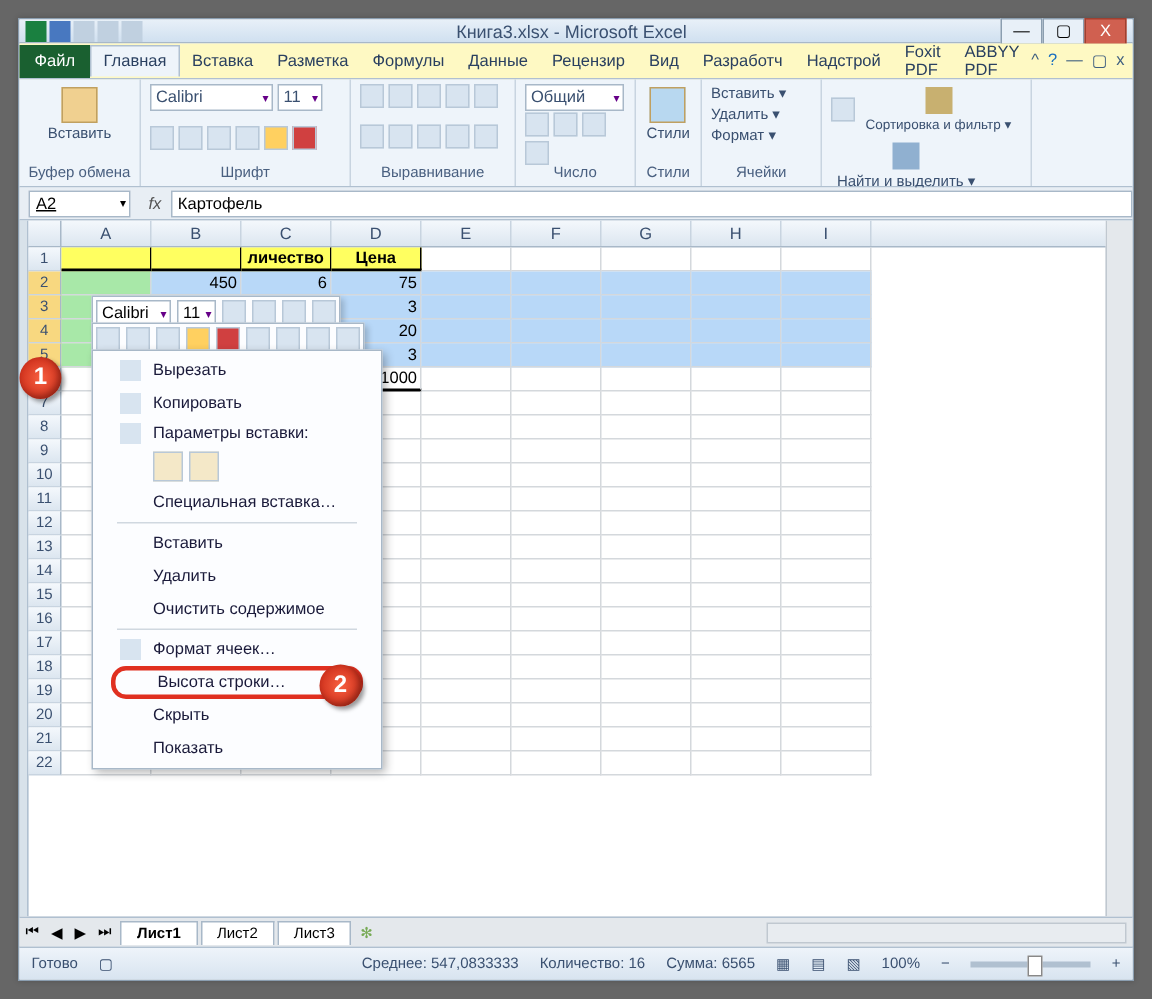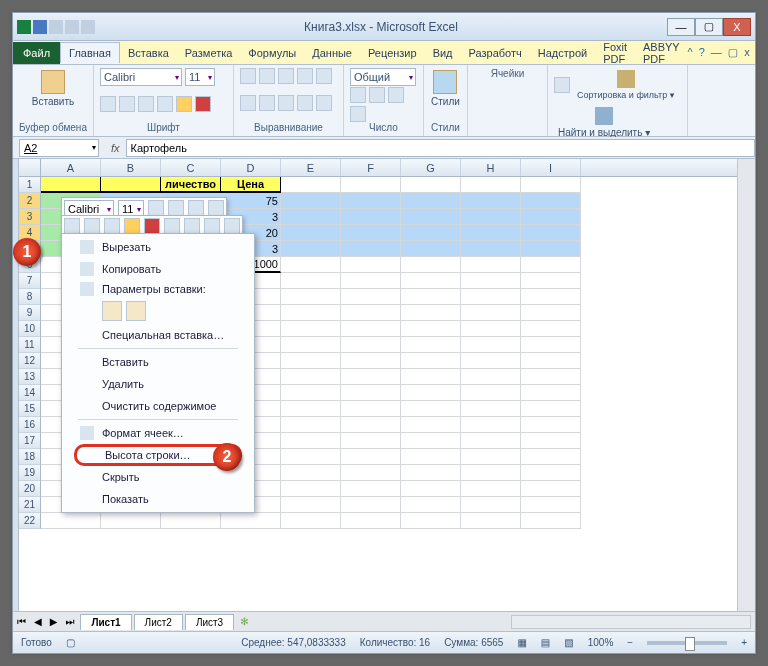--- a/index.html
+++ b/index.html
@@ -1,18 +1,18 @@
 <!DOCTYPE html>
 <html><head>
 <meta charset="utf-8">
 <style>
 * { box-sizing: border-box; font-family: "Segoe UI", Tahoma, sans-serif; }
 body { margin: 0; background: #666; padding: 12px; }
 .window { width: 744px; height: 642px; background: #fff; border: 1px solid #8b9eb0; box-shadow: 0 0 4px rgba(0,0,0,.2); display: flex; flex-direction: column; position: relative; }
-.titlebar { height: 28px; background: linear-gradient(#e8f0f8,#d0e0f0); display: flex; align-items: center; padding: 0 4px; border-bottom: 1px solid #a8b8c8; }
+.titlebar { height: 16px; background: linear-gradient(#e8f0f8,#d0e0f0); display: flex; align-items: center; padding: 0 4px; border-bottom: 1px solid #a8b8c8; }
 .titlebar .qat { display: flex; gap: 2px; align-items: center; }
 .titlebar .qat span { width: 14px; height: 14px; background: #c0d0e0; display: inline-block; }
 .titlebar .title { flex: 1; text-align: center; font-size: 12px; color: #3a5070; }
 .titlebar .winbtns { display: flex; }
 .winbtn { width: 28px; height: 18px; border: 1px solid #8b9eb0; background: #e8f0f8; font-size: 11px; display: flex; align-items: center; justify-content: center; cursor: pointer; }
 .winbtn.close { background: #d06050; color: #fff; border-color: #a04030; }
 .ribbon-tabs { height: 24px; display: flex; align-items: center; background: #fef9c3; border-bottom: 1px solid #b0c0d0; font-size: 11px; }
 .ribbon-tabs .file { background: #1a6030; color: #fff; padding: 4px 10px; height: 22px; display: flex; align-items: center; }
 .ribbon-tabs .tab { padding: 4px 8px; color: #2a4060; cursor: pointer; }
 .ribbon-tabs .tab.active { background: #eef4fa; border: 1px solid #b0c0d0; border-bottom: none; }
@@ -20,21 +20,21 @@
 .ribbon { height: 72px; background: #eef4fa; border-bottom: 1px solid #b0c0d0; display: flex; font-size: 10px; color: #3a5070; }
 .ribbon-group { border-right: 1px solid #c8d4e0; padding: 3px 6px; display: flex; flex-direction: column; justify-content: space-between; }
 .ribbon-group .label { text-align: center; font-size: 10px; color: #4a6080; }
 .ribbon-group .ctrls { display: flex; gap: 3px; flex-wrap: wrap; align-items: center; }
 .btn16 { width: 16px; height: 16px; background: #d8e4f0; border: 1px solid #b8c8d8; }
 .combo { height: 18px; border: 1px solid #a8b8c8; background: #fff; font-size: 11px; padding: 0 14px 0 3px; display: flex; align-items: center; position: relative; }
 .combo::after { content: "▾"; position: absolute; right: 2px; font-size: 8px; color: #608; }
 .bigbtn { display: flex; flex-direction: column; align-items: center; gap: 2px; padding: 2px 4px; }
 .bigbtn .ic32 { width: 24px; height: 24px; background: #f0d090; border: 1px solid #c0a060; }
 .namebox-row { height: 22px; display: flex; align-items: center; border-bottom: 1px solid #b0c0d0; background: #e8eef4; font-size: 11px; }
-.namebox { width: 80px; height: 18px; border: 1px solid #a8b8c8; background: #fff; margin: 0 6px; padding: 0 4px; display: flex; align-items: center; position: relative; text-decoration: underline; }
+.namebox { width: 68px; height: 18px; border: 1px solid #a8b8c8; background: #fff; margin: 0 6px; padding: 0 4px; display: flex; align-items: center; position: relative; text-decoration: underline; }
 .namebox::after { content: "▾"; position: absolute; right: 2px; font-size: 8px; }
 .fx { padding: 0 6px; font-style: italic; color: #555; }
 .formula { flex: 1; height: 18px; border: 1px solid #a8b8c8; background: #fff; padding: 0 4px; display: flex; align-items: center; }
 .grid-area { flex: 1; display: flex; overflow: hidden; position: relative; }
 .left-pad { width: 6px; background: #d8e2ea; border-right: 1px solid #b0c0d0; }
 .grid { flex: 1; font-size: 11px; color: #000; position: relative; }
 .col-hdrs { display: flex; height: 18px; background: linear-gradient(#f4f8fc,#dce6f0); border-bottom: 1px solid #a8b8c8; }
 .corner { width: 22px; border-right: 1px solid #a8b8c8; }
 .ch { width: 60px; border-right: 1px solid #c8d4e0; text-align: center; display: flex; align-items: center; justify-content: center; color: #3a5070; }
 .rows { display: flex; flex-direction: column; }
@@ -157,20 +157,25 @@
       <div class="label">Число</div>
     </div>
     <div class="ribbon-group" style="width:44px">
       <div class="bigbtn">
         <div class="ic32" style="background:#b8d8f0"></div>
         <span>Стили</span>
       </div>
       <div class="label">Стили</div>
     </div>
     <div class="ribbon-group" style="width:80px">
+      <div style="font-size:10px;line-height:14px">
+        <div>Вставить ▾</div>
+        <div>Удалить ▾</div>
+        <div>Формат ▾</div>
+      </div>
       <div class="label">Ячейки</div>
     </div>
     <div class="ribbon-group" style="width:140px">
       <div class="ctrls">
         <span class="btn16"></span>
         <div class="bigbtn">
           <span style="width:18px;height:18px;background:#c8b070;display:inline-block"></span>
           <span style="font-size:9px;text-align:center">Сортировка и фильтр ▾</span>
         </div>
         <div class="bigbtn">

